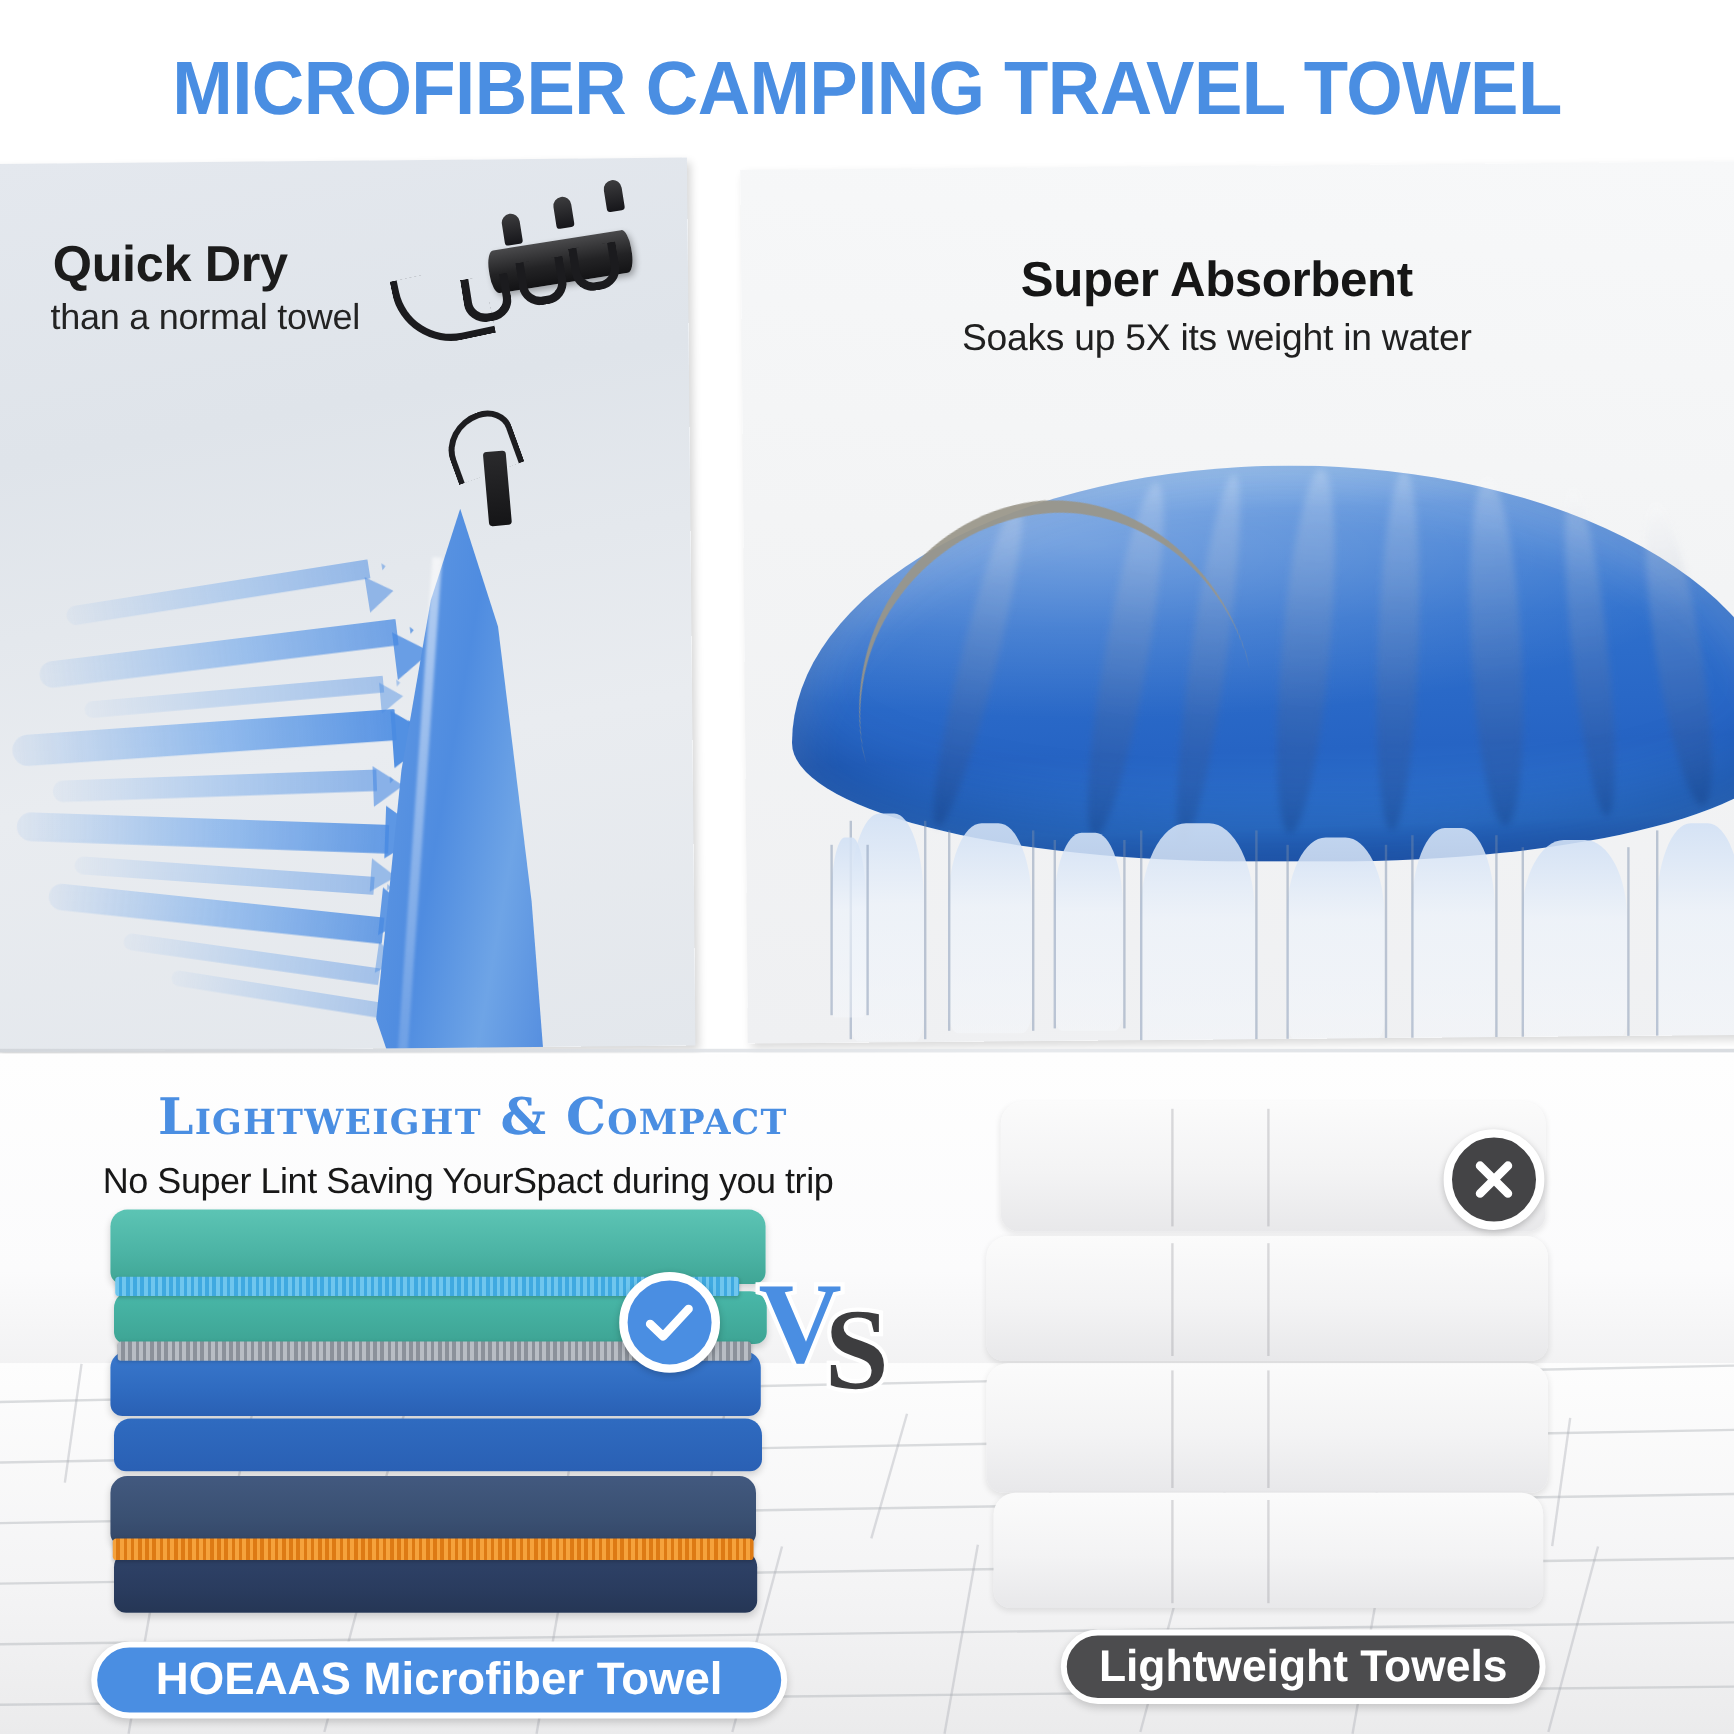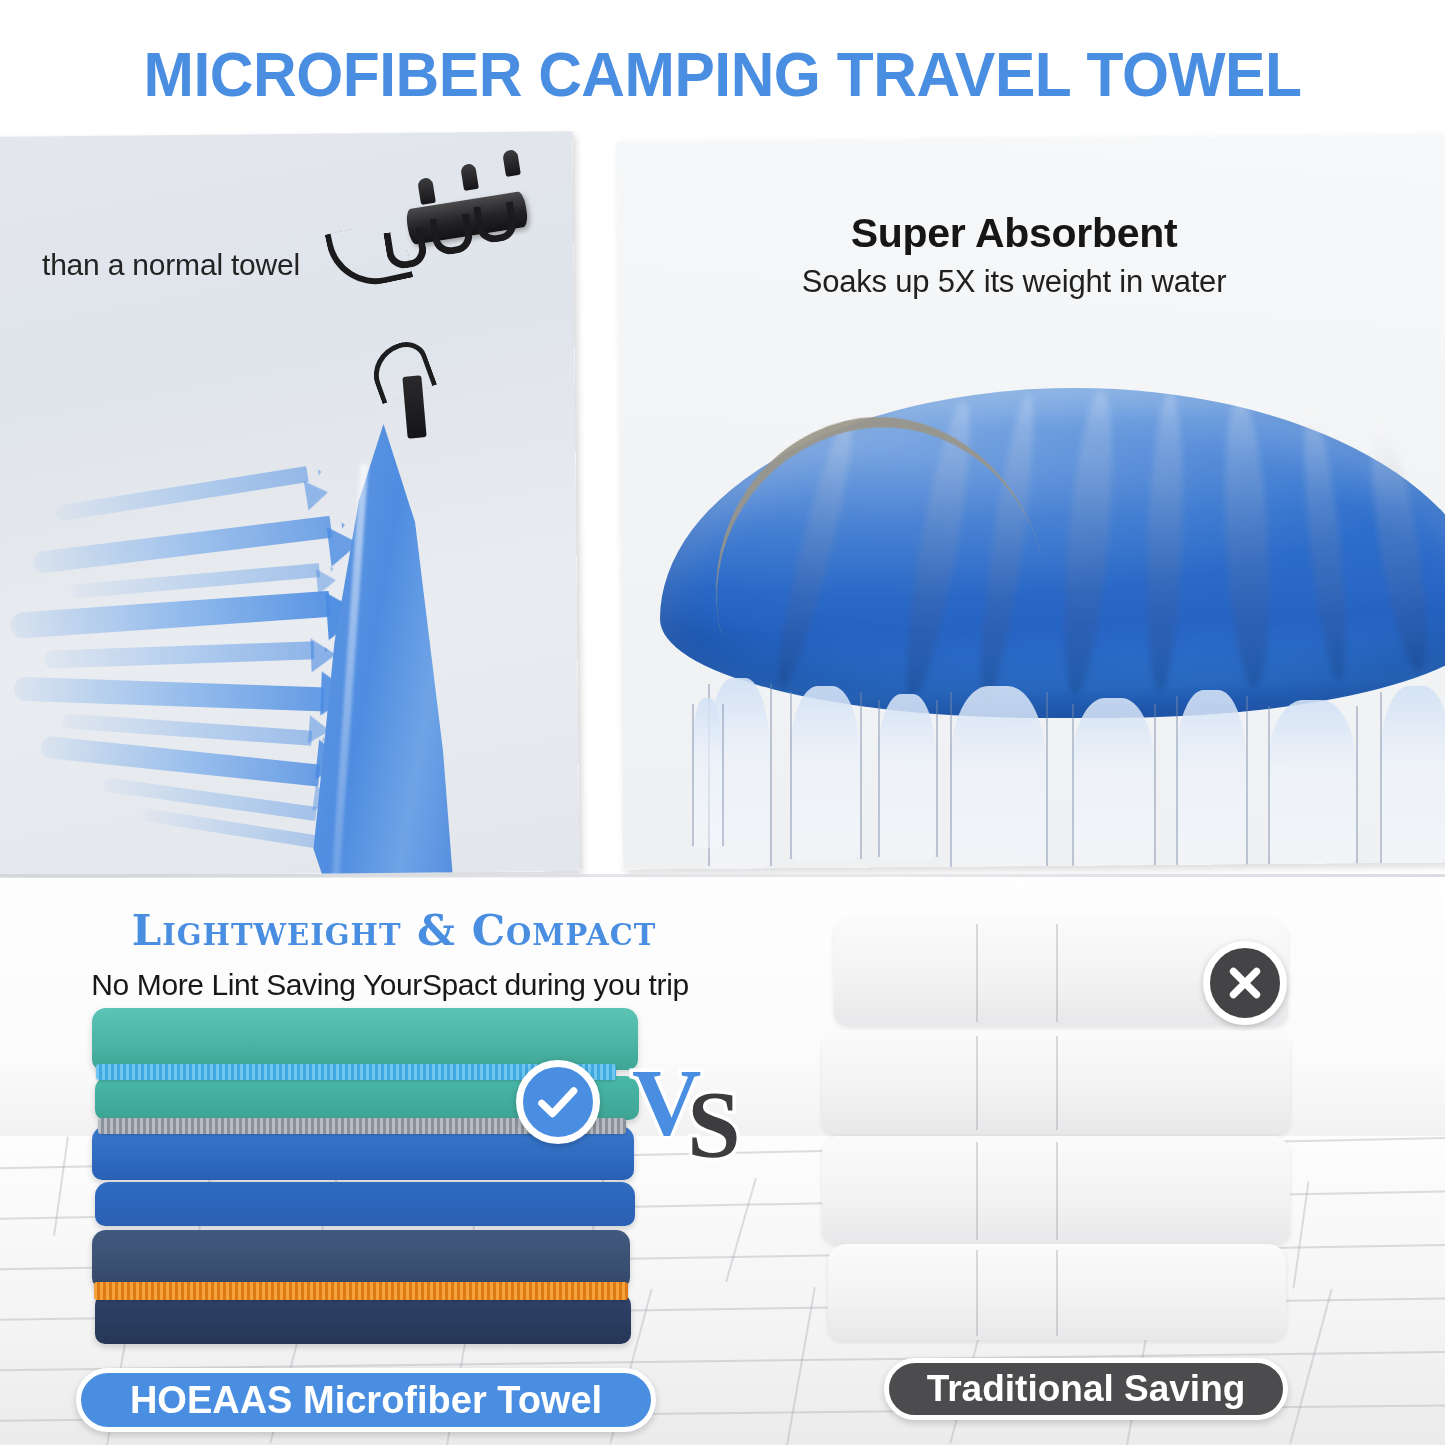--- a/index.html
+++ b/index.html
@@ -315,20 +315,21 @@
         <div class="hook-rail"></div>
         <div class="hook-knob" style="left: 427px; top: 44px;"></div>
         <div class="hook-knob" style="left: 470px; top: 30px;"></div>
         <div class="hook-knob" style="left: 512px; top: 16px;"></div>
         <div class="hook-arm bent" style="left: 394px; top: 96px;"></div>
         <div class="hook-arm bent" style="left: 440px; top: 82px;"></div>
         <div class="hook-arm bent" style="left: 484px; top: 70px;"></div>
         <div style="position: absolute; left: 338px; top: 92px; width: 78px; height: 60px; border-bottom: 6px solid rgb(27, 27, 30); border-left: 6px solid rgb(27, 27, 30); border-image: initial; border-top: none; border-right: none; border-radius: 0px 0px 0px 50px; transform: rotate(-12deg);"></div>
       </div>
 
+    <div class="qd-title">Quick Dry</div>
     <div class="qd-sub">
       <div>than a normal towel</div>
     </div>
   </div>
 </div>
 
 <div id="panel-absorbent">
   <div class="inner">
 
     <div class="wet-towel"></div>
@@ -405,21 +406,21 @@
         <div class="plank-v" style="left: 460px; top: 150px; height: 160px; transform: rotate(10deg);"></div>
         <div class="plank-v" style="left: 630px; top: 150px; height: 160px; transform: rotate(15deg);"></div>
         <div class="plank-v" style="left: 800px; top: 150px; height: 160px; transform: rotate(10deg);"></div>
         <div class="plank-v" style="left: 970px; top: 150px; height: 160px; transform: rotate(15deg);"></div>
         <div class="plank-v" style="left: 1140px; top: 150px; height: 160px; transform: rotate(10deg);"></div>
         <div class="plank-v" style="left: 1310px; top: 150px; height: 160px; transform: rotate(15deg);"></div>
       </div>
   </div>
 
   <div class="lw-title">Lightweight &amp; Compact</div>
-  <div class="lw-sub">No More Lint Saving YourSpact during you trip</div>
+  <div class="lw-sub">No Super Lint Saving YourSpact during you trip</div>
 
   <div id="mstack">
       <div class="m-towel" style="left: 92px; top: 130px; width: 546px; height: 62px; background: linear-gradient(rgb(92, 196, 180) 0%, rgb(75, 179, 164) 60%, rgb(63, 165, 149) 100%); box-shadow: rgba(0, 0, 0, 0.16) 0px 3px 6px;"></div>
       <div class="m-towel" style="left: 95px; top: 198px; width: 544px; height: 44px; background: linear-gradient(rgb(73, 184, 169), rgb(62, 164, 148)); box-shadow: rgba(0, 0, 0, 0.16) 0px 3px 6px;"></div>
       <div class="m-towel" style="left: 92px; top: 248px; width: 542px; height: 54px; background: linear-gradient(rgb(58, 120, 204) 0%, rgb(47, 107, 192) 60%, rgb(42, 96, 180) 100%); box-shadow: rgba(0, 0, 0, 0.16) 0px 3px 6px;"></div>
       <div class="m-towel" style="left: 95px; top: 304px; width: 540px; height: 44px; background: linear-gradient(rgb(47, 107, 192), rgb(42, 96, 180)); box-shadow: rgba(0, 0, 0, 0.16) 0px 3px 6px;"></div>
       <div class="m-towel" style="left: 92px; top: 352px; width: 538px; height: 58px; background: linear-gradient(rgb(66, 89, 127) 0%, rgb(58, 80, 114) 60%, rgb(51, 70, 103) 100%); box-shadow: rgba(0, 0, 0, 0.16) 0px 3px 6px;"></div>
       <div class="m-towel" style="left: 95px; top: 414px; width: 536px; height: 52px; background: linear-gradient(rgb(47, 67, 105) 0%, rgb(42, 60, 95) 60%, rgb(37, 54, 85) 100%); box-shadow: rgba(0, 0, 0, 0.16) 0px 3px 6px;"></div>
       <div class="m-trim" style="left: 96px; top: 186px; width: 520px; height: 16px; background: repeating-linear-gradient(90deg, rgb(111, 198, 238) 0px, rgb(111, 198, 238) 3px, rgb(63, 169, 224) 3px, rgb(63, 169, 224) 6px); box-shadow: rgba(0, 0, 0, 0.18) 0px 1px 3px;"></div>
       <div class="m-trim" style="left: 98px; top: 240px; width: 528px; height: 16px; background: repeating-linear-gradient(90deg, rgb(184, 189, 196) 0px, rgb(184, 189, 196) 3px, rgb(139, 145, 154) 3px, rgb(139, 145, 154) 6px); box-shadow: rgba(0, 0, 0, 0.18) 0px 1px 3px;"></div>
@@ -457,14 +458,14 @@
 
 <div class="vs-wrap">
   <span class="vs-v">V</span><span class="vs-s">S</span>
 </div>
 
 <div class="pill pill-blue" style="left:76px;top:1368px;width:580px;height:64px;font-size:38px;">
   <span>HOEAAS Microfiber Towel</span>
 </div>
 
 <div class="pill pill-gray" style="left:884px;top:1358px;width:404px;height:62px;font-size:37px;">
-  <span>Traditional Saving</span>
+  <span>Lightweight Towels</span>
 </div>
 
 </body></html>

